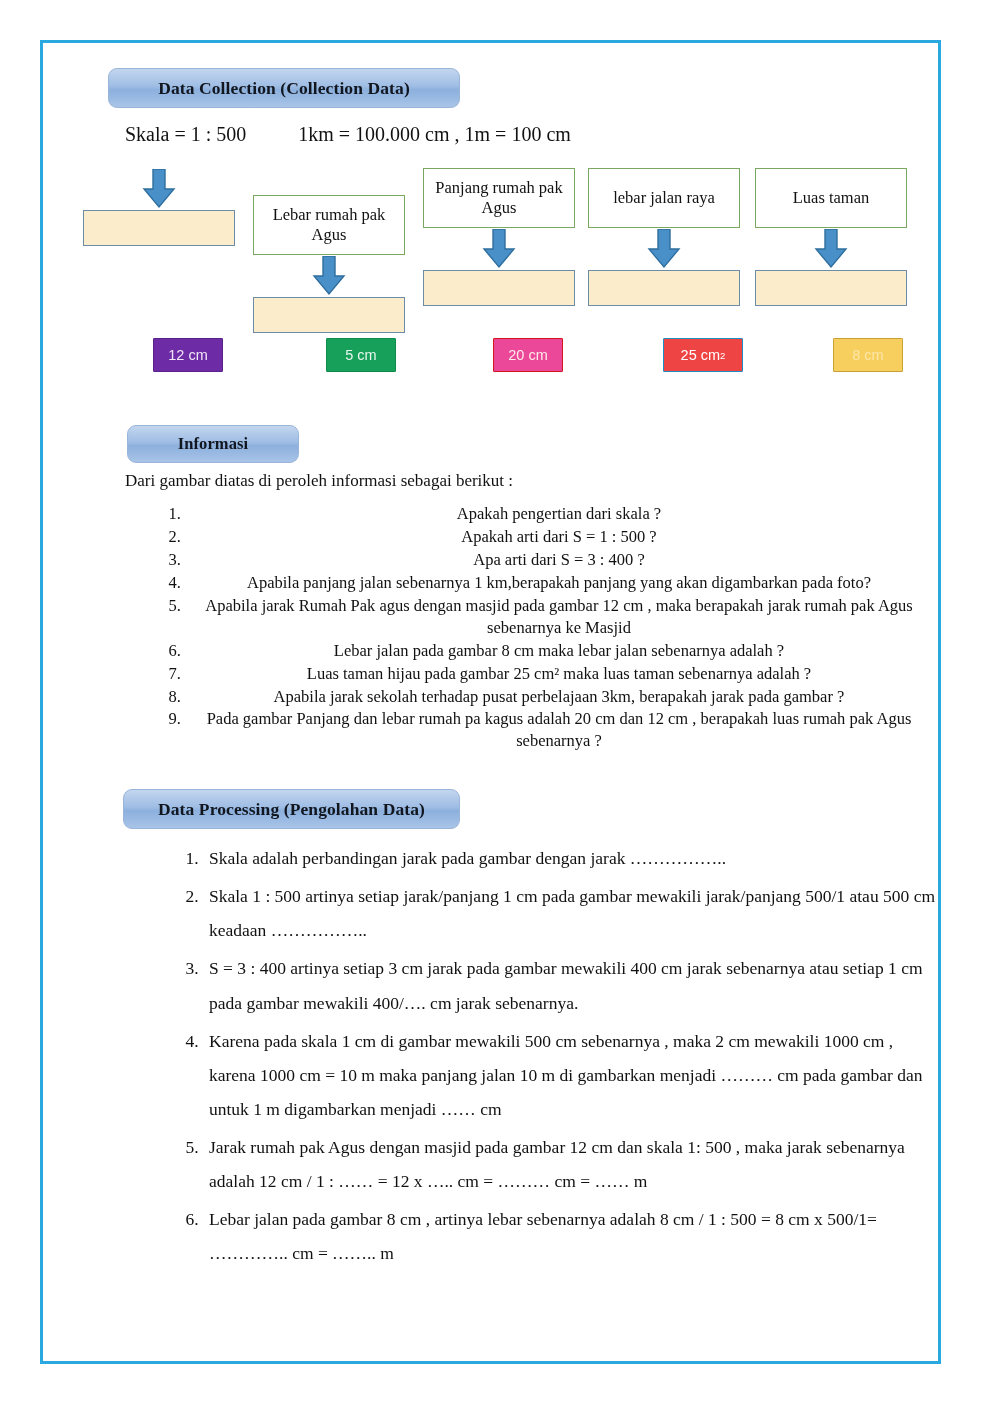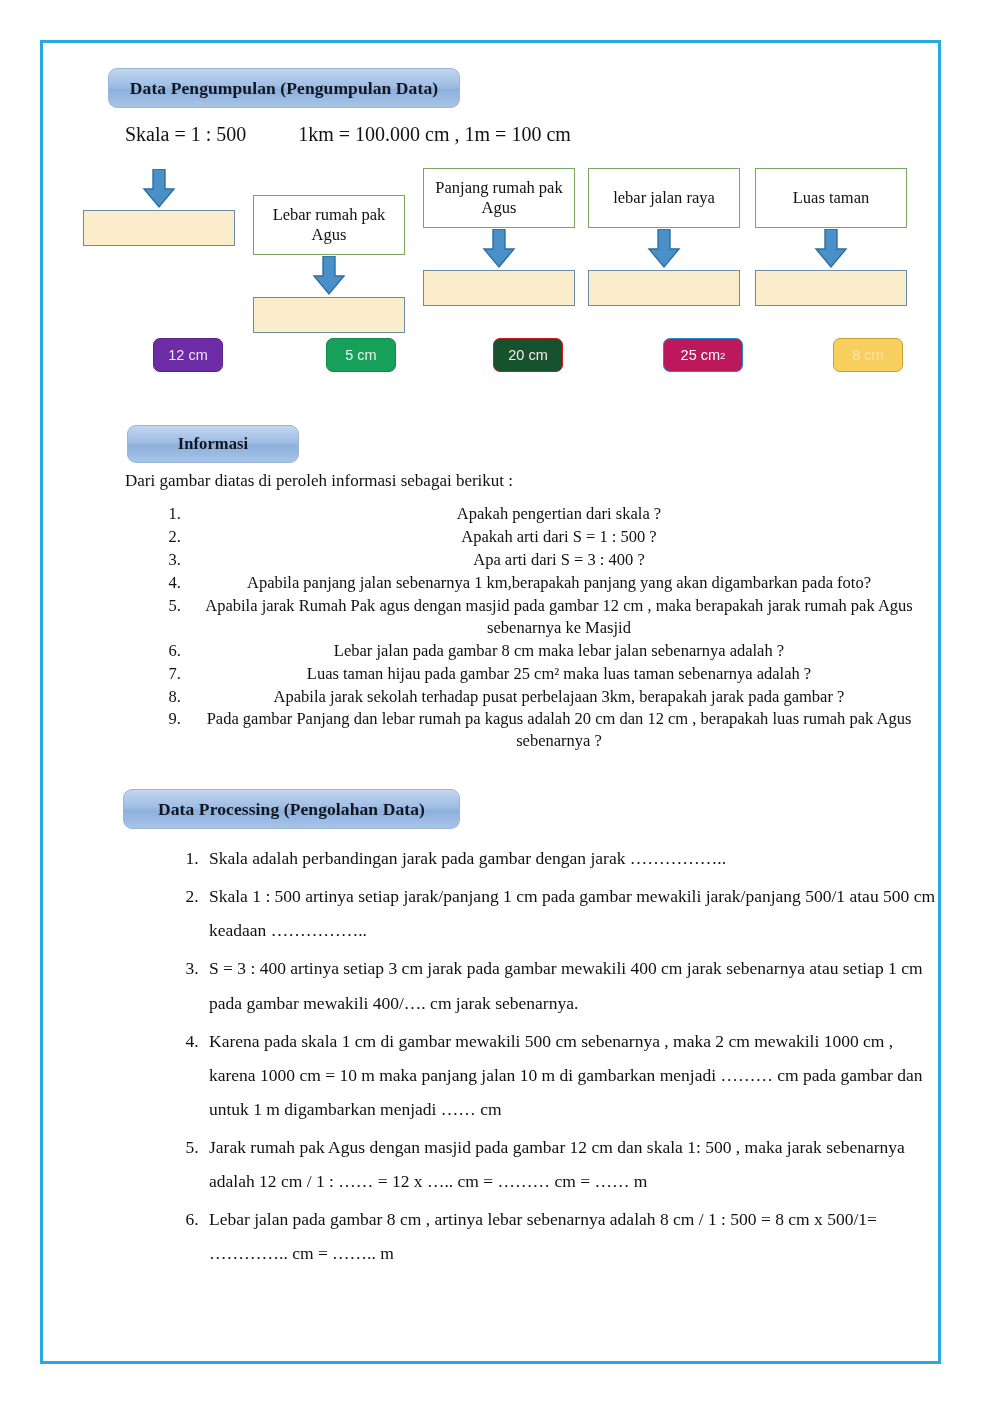--- a/index.html
+++ b/index.html
@@ -101,21 +101,21 @@
     position: absolute;
     left: 0;
     top: 295px;
     width: 901px;
     height: 40px;
   }
   .chip {
     position: absolute;
     top: 0;
     height: 34px;
-    border-radius: 7px;
+    border-radius: 1px;
     display: flex;
     align-items: center;
     justify-content: center;
     font-family: "Liberation Sans", "DejaVu Sans", sans-serif;
     font-size: 14.5px;
     color: #ffffff;
     box-sizing: border-box;
   }
   .chip sup { font-size: 9.5px; vertical-align: super; }
 
@@ -149,21 +149,21 @@
     font-size: 17.5px;
     line-height: 1.95;
   }
   ol.plist > li { margin: 0 0 4px 0; padding-left: 6px; }
 </style>
 </head>
 <body>
 
 <div class="page" style="border-color: rgb(41, 169, 223);">
 
-  <div class="badge" id="badge-collection">Data Pengumpulan (Pengumpulan Data)</div>
+  <div class="badge" id="badge-collection">Data Collection (Collection Data)</div>
 
   <div class="scale-line">
     <span>Skala = 1 : 500</span>
     <span class="gap"></span>
     <span>1km = 100.000 cm , 1m = 100 cm</span>
   </div>
 
   <div class="flow">
 
     <div class="flow-col" style="left:40px;">
@@ -218,25 +218,25 @@
 
   <div class="chips">
     <div class="chip" id="chip-0" style="left: 110px; width: 70px; background: rgb(109, 43, 165); border: 1.5px solid rgb(90, 34, 137); color: rgb(242, 230, 249);">
       <span>12 cm</span>
         <sup></sup>
     </div>
     <div class="chip" id="chip-1" style="left: 283px; width: 70px; background: rgb(22, 160, 90); border: 1.5px solid rgb(14, 138, 75); color: rgb(232, 247, 239);">
       <span>5 cm</span>
         <sup></sup>
     </div>
-    <div class="chip" id="chip-2" style="left: 450px; width: 70px; background: #14532d; border: 1.5px solid rgb(210, 23, 28); color: rgb(255, 233, 233);">
+    <div class="chip" id="chip-2" style="left: 450px; width: 70px; background: #ec4899; border: 1.5px solid rgb(210, 23, 28); color: rgb(255, 233, 233);">
       <span>20 cm</span>
         <sup></sup>
     </div>
-    <div class="chip" id="chip-3" style="left: 620px; width: 80px; background: #be185d; border: 1.5px solid rgb(31, 142, 196); color: rgb(255, 255, 255); align-items: center;">
+    <div class="chip" id="chip-3" style="left: 620px; width: 80px; background: #ef4444; border: 1.5px solid rgb(31, 142, 196); color: rgb(255, 255, 255); align-items: center;">
       <span>25 cm</span>
         <sup>2</sup>
     </div>
     <div class="chip" id="chip-4" style="left: 790px; width: 70px; background: rgb(247, 207, 94); border: 1.5px solid rgb(201, 161, 50); color: rgb(251, 230, 168);">
       <span>8 cm</span>
         <sup></sup>
     </div>
   </div>
 
   <div class="badge" id="badge-informasi">Informasi</div>

